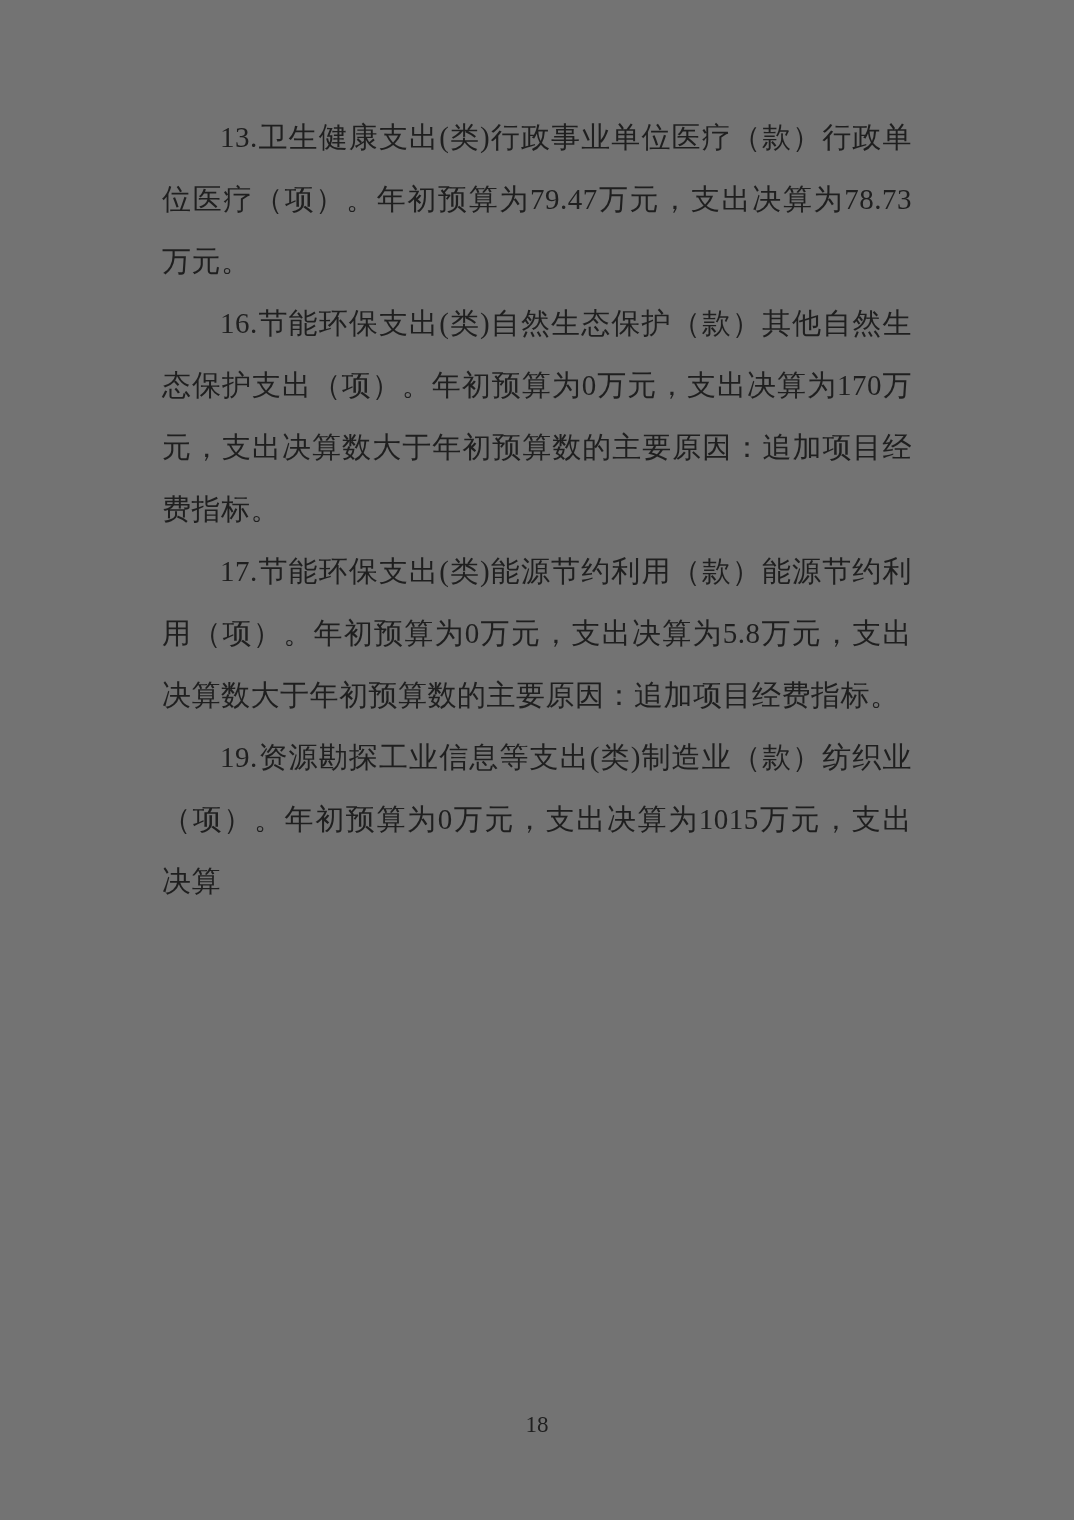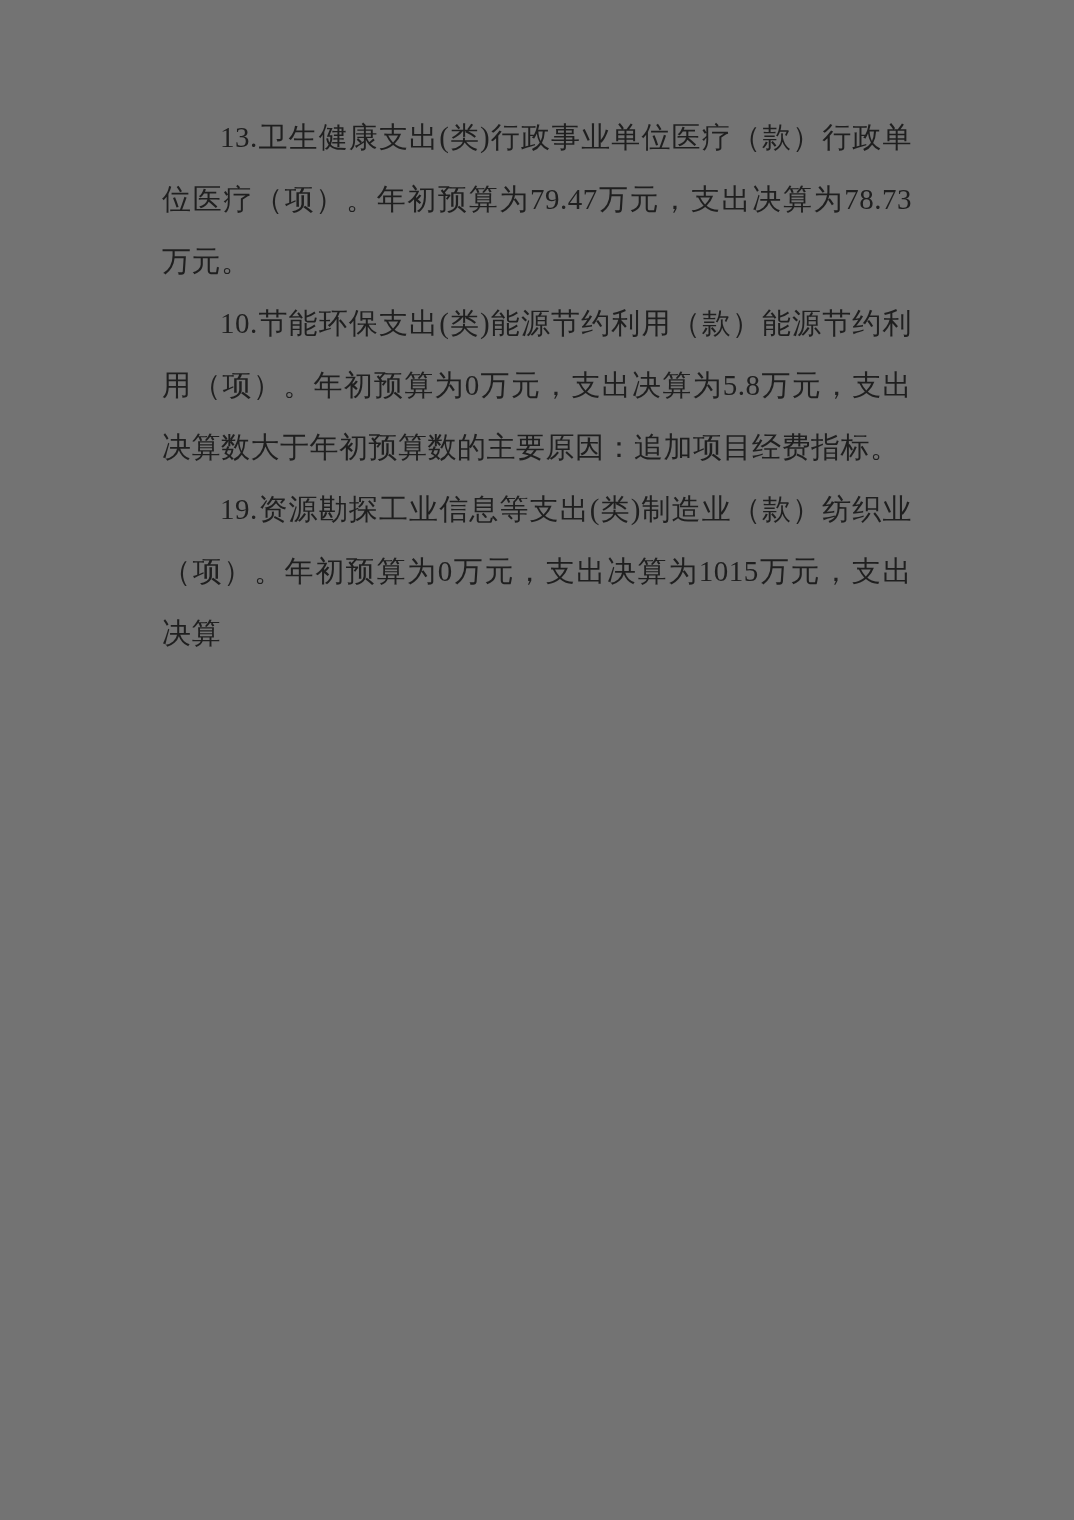--- a/index.html
+++ b/index.html
@@ -56,16 +56,20 @@
     color: #1f1f1f;
     font-family: "Liberation Serif", "DejaVu Serif", serif;
   }
 </style>
 </head>
 <body>
 
 <div class="page">
   <div class="content">
     <p>13.卫生健康支出(类)行政事业单位医疗（款）行政单位医疗（项）。年初预算为79.47万元，支出决算为78.73万元。</p>
-    <p>10.节能环保支出(类)能源节约利用（款）能源节约利用（项）。年初预算为0万元，支出决算为5.8万元，支出决算数大于年初预算数的主要原因：追加项目经费指标。</p>
+    <p>16.节能环保支出(类)自然生态保护（款）其他自然生态保护支出（项）。年初预算为0万元，支出决算为170万元，支出决算数大于年初预算数的主要原因：追加项目经费指标。</p>
+    <p>17.节能环保支出(类)能源节约利用（款）能源节约利用（项）。年初预算为0万元，支出决算为5.8万元，支出决算数大于年初预算数的主要原因：追加项目经费指标。</p>
     <p>19.资源勘探工业信息等支出(类)制造业（款）纺织业（项）。年初预算为0万元，支出决算为1015万元，支出决算</p>
+  </div>
+  <div class="footer">
+    <span class="page-number">18</span>
   </div>
 </div>
 
 </body></html>

